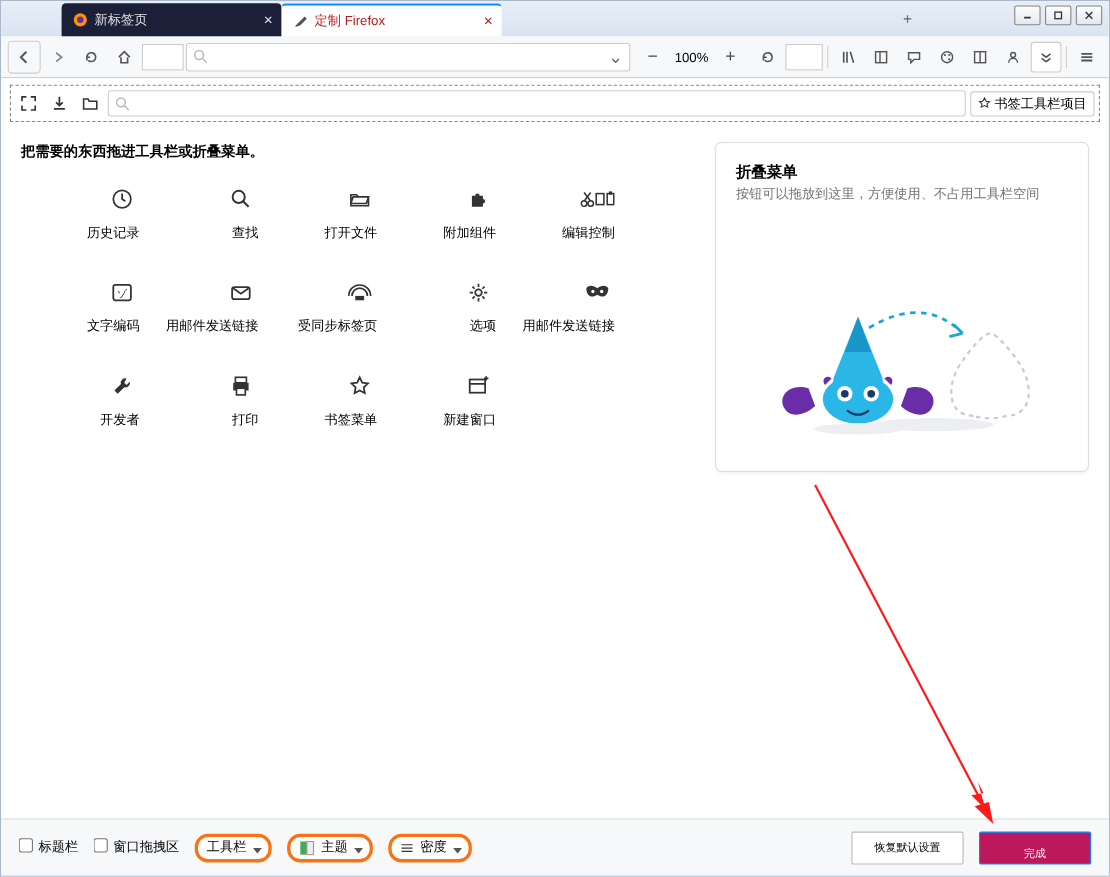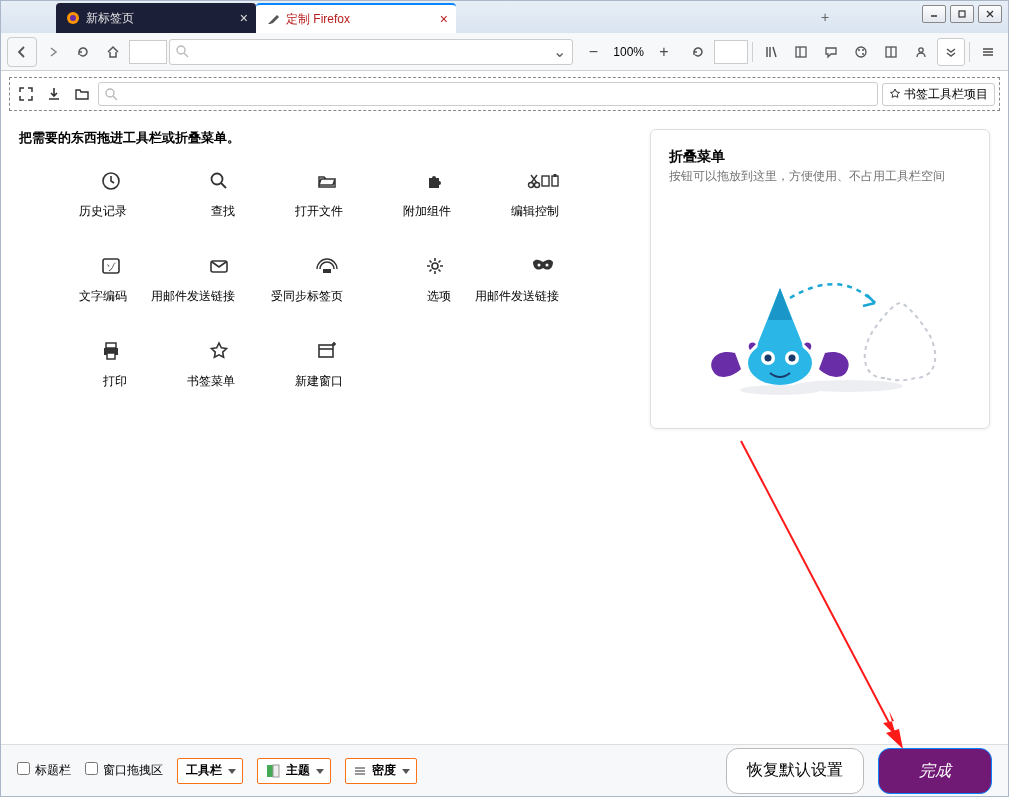--- a/index.html
+++ b/index.html
@@ -49,25 +49,25 @@
 
 .overflow-panel { width: 340px; border: 1px solid #ddd; border-radius: 6px; padding: 18px; box-shadow: 0 1px 4px rgba(0,0,0,0.05); position: relative; height: 300px; }
 .overflow-title { font-size: 14px; font-weight: bold; margin-bottom: 1px; }
 .overflow-desc { font-size: 12px; color: #737373; line-height: 1.6; }
 .overflow-illust { position: absolute; bottom: 20px; left: 50%; transform: translateX(-50%); width: 280px; height: 150px; }
 
 
 .bottombar { position: absolute; bottom: 0; left: 0; right: 0; height: 52px; border-top: 1px solid #ddd; background: #f7f8fa; display: flex; align-items: center; padding: 0 16px; gap: 14px; }
 .chk { display: flex; align-items: flex-start; gap: 5px; font-size: 12px; }
 .chk input { width: 13px; height: 13px; }
-.bottom-dd { height: 26px; border: 1px solid #f97316; background: #fff; padding: 0 20px 0 8px; font-size: 12px; display: flex; align-items: center; gap: 6px; position: relative; cursor: pointer; border-radius: 2px; font-weight: bold; }
+.bottom-dd { height: 26px; border: 3px solid #f97316; background: #fff; padding: 0 20px 0 8px; font-size: 12px; display: flex; align-items: center; gap: 6px; position: relative; cursor: pointer; border-radius: 12px; }
 .bottom-dd::after { content: ""; position: absolute; right: 6px; top: 10px; border-left: 4px solid transparent; border-right: 4px solid transparent; border-top: 5px solid #555; }
 .spacer { flex: 1; }
-.btn { height: 46px; padding: 0 20px; border: 1px solid #bbb; background: #fff; font-size: 16px; cursor: pointer; border-radius: 12px; }
-.btn.primary { background: #701a75; color: #fff; border-color: #0a84ff; padding: 12px 40px; font-style: italic; }
+.btn { height: 30px; padding: 0 20px; border: 1px solid #bbb; background: #fff; font-size: 10px; cursor: pointer; border-radius: 2px; }
+.btn.primary { background: #be185d; color: #fff; border-color: #0a84ff; padding: 12px 40px; }
 
 
 .arrow { position: absolute; pointer-events: none; }
 
 svg { display: block; }
 </style>
 </head>
 <body>
 
 <div class="titlebar">
@@ -337,20 +337,28 @@
         <div class="pal-icon">
             <svg width="24" height="16" viewBox="0 0 24 16">
               <path d="M2 4c3-4 7-2 10 0 3-2 7-4 10 0 0 6-4 10-10 6-6 4-10 0-10-6z" fill="#333"></path>
               <circle cx="8" cy="7" r="1.5" fill="#fff"></circle>
               <circle cx="16" cy="7" r="1.5" fill="#fff"></circle>
             </svg>
           </div>
         <div class="pal-label">用邮件发送链接</div>
       </div>
 
+      <div class="pal-item">
+        <div class="pal-icon">
+            <svg width="20" height="20" viewBox="0 0 20 20">
+              <path d="M14 3a4 4 0 0 0-5 5L3 14l3 3 6-6a4 4 0 0 0 5-5l-3 3-2-2z" fill="#333"></path>
+            </svg>
+          </div>
+        <div class="pal-label">开发者</div>
+      </div>
 
       <div class="pal-item">
         <div class="pal-icon">
             <svg width="20" height="20" viewBox="0 0 20 20">
               <rect x="5" y="2" width="10" height="5" fill="none" stroke="#333" stroke-width="1.5"></rect>
               <rect x="3" y="7" width="14" height="7" fill="#333"></rect>
               <rect x="6" y="12" width="8" height="6" fill="#fff" stroke="#333" stroke-width="1.5"></rect>
             </svg>
           </div>
         <div class="pal-label">打印</div>

